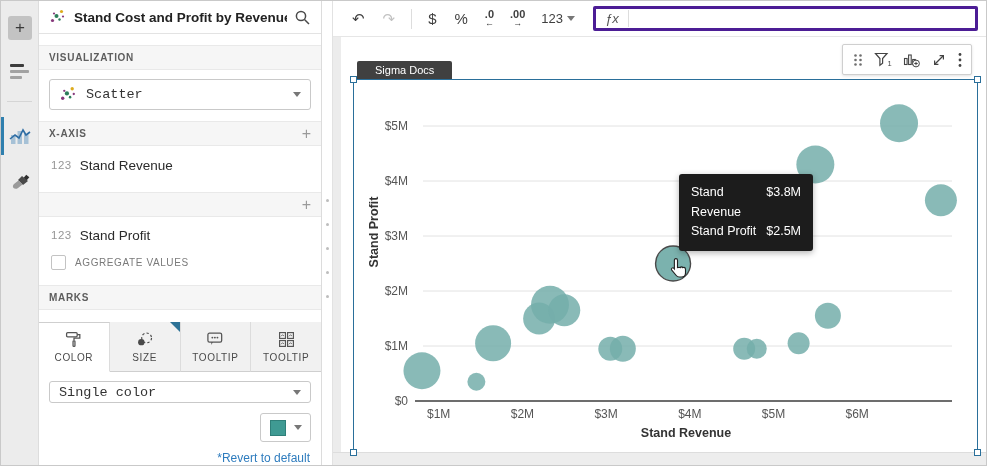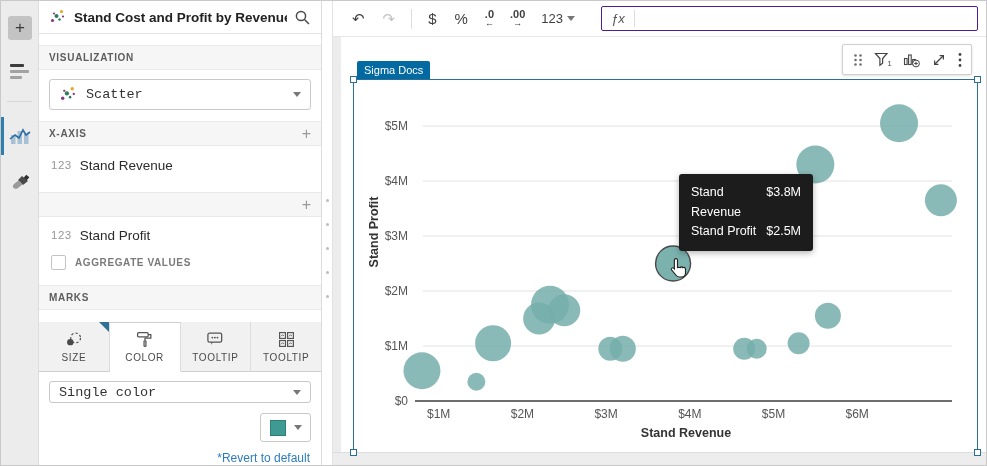--- a/index.html
+++ b/index.html
@@ -27,21 +27,21 @@
   .band span.lbl { font-size:10px; font-weight:bold; letter-spacing:.7px; color:#5d5d5d; flex:1; }
   .band .add { font-size:16px; color:#9a9a9a; background:none; border:none; line-height:14px; cursor:pointer; }
   .select { margin:9px 10px 0; height:31px; border:1px solid #c9c9c9; border-radius:3px; background:#fff; display:flex; align-items:center; padding:0 9px; gap:8px; cursor:pointer;font-family:Liberation Mono, monospace; }
   .select .sel-lbl { flex:1; font-size:13.5px; color:#333; }
   .caret { width:0; height:0; border-left:4.5px solid transparent; border-right:4.5px solid transparent; border-top:5px solid #777; }
   .field-row { height:32px; display:flex; align-items:center; padding:0 12px; gap:8px; margin-top:3px; cursor:grab; }
   .f-badge { font-size:11.5px; color:#979797; letter-spacing:.5px; }
   .f-name { font-size:13.5px; color:#2b2b2b; }
   .agg-row { height:24px; display:flex; align-items:center; padding:0 12px; gap:9px; }
   .checkbox { width:15px; height:15px; border:1px solid #c3c3c3; border-radius:2px; background:#fff; cursor:pointer; }
-  .agg-lbl { font-size:10px; letter-spacing:.6px; color:#7a7a7a; font-weight:bold; }
+  .agg-lbl { font-size:10px; letter-spacing:.6px; color:#7a7a7a; font-weight:normal; }
   .tabs { margin-top:12px; display:flex; height:50px; }
   .tab { flex:1; position:relative; background:#f1f1f1; border-right:1px solid #dcdcdc; border-bottom:1px solid #cfcfcf; display:flex; flex-direction:column; align-items:center; justify-content:center; gap:4px; cursor:pointer; }
   .tab:last-child { border-right:none; }
   .tab.active { background:#fff; border-bottom-color:#fff; border-top:1px solid #cfcfcf; }
   .tab .t-lbl { font-size:10px; letter-spacing:.6px; color:#4a4a4a; }
   .tab .corner { position:absolute; top:0; right:0; width:0; height:0; border-left:10px solid transparent; border-top:10px solid #2d7296; }
   .select.small { height:22px; }
   .swatch-row { display:flex; justify-content:flex-end; margin:10px 10px 0; }
   .swatch-btn { width:51px; height:29px; border:1px solid #c9c9c9; border-radius:3px; background:#fff; display:flex; align-items:center; justify-content:center; gap:8px; cursor:pointer; }
   .swatch { width:16px; height:16px; border:1px solid #2f7f79; }
@@ -54,30 +54,30 @@
   
   .main { position:absolute; left:332px; top:0; right:0; bottom:0; }
   .mtoolbar { height:36px; border-bottom:1px solid #e6e6e6; display:flex; align-items:center; padding:0 8px 0 12px; gap:4px; background:#fff; }
   .tb-btn { background:none; border:none; color:#3f3f3f; font-size:15px; padding:3px 7px; cursor:pointer; font-family:"Liberation Sans",sans-serif; }
   .tb-btn.disabled { color:#c2c2c2; }
   .tb-sep { width:1px; height:20px; background:#ddd; margin:0 5px; }
   .dec { display:flex; flex-direction:column; align-items:center; line-height:1; padding:2px 6px; background:none; border:none; cursor:pointer; }
   .dec .d-top { font-size:11px; color:#3f3f3f; font-weight:bold; }
   .dec .d-arr { font-size:9px; color:#3f3f3f; margin-top:-1px; }
   .tb-123 { display:flex; align-items:center; gap:4px; background:none; border:none; font-size:13px; color:#3f3f3f; padding:3px 6px; cursor:pointer; }
-  .fx-box { flex:1; height:25px; margin-left:16px; border:1px solid #4c1d95; border-radius:2px; display:flex; align-items:center; background:#fff; }
+  .fx-box { flex:1; height:25px; margin-left:8px; border:3px solid #4c1d95; border-radius:2px; display:flex; align-items:center; background:#fff; }
   .fx-lbl { font-size:13px; font-style:italic; color:#555; padding:0 9px; }
   .fx-div { width:1px; height:17px; background:#ddd; }
   .fx-input { flex:1; border:none; outline:none; height:100%; font-size:12px; padding:0 8px; background:transparent; }
 
   .canvas { position:absolute; top:36px; left:0; right:0; bottom:0; background:#fff; }
   .scroll-strip { position:absolute; left:0; top:0; bottom:13px; width:8px; background:#ececec; }
   .bottom-strip { position:absolute; left:0; right:0; bottom:0; height:13px; background:#ededed; border-top:1px solid #ddd; }
 
-  .el-badge { position:absolute; left:24px; top:24px; height:18px; background:#0369a1; color:#fff; font-size:11px; line-height:18px; padding:0 7px; border-radius:2px 2px 0 0; cursor:pointer; }
+  .el-badge { position:absolute; left:24px; top:24px; height:18px; background:#404040; color:#fff; font-size:11px; line-height:18px; padding:0 18px; border-radius:2px 2px 0 0; cursor:pointer; }
   .chart-el { position:absolute; left:20px; top:42px; width:625px; height:374px; background:#fff; border:1px solid #2a6f9a; }
   .handle { position:absolute; width:7px; height:7px; background:#fff; border:1px solid #2a6f9a; z-index:5; }
   .h-tl{ left:-4px; top:-4px; } .h-tr{ right:-4px; top:-4px; } .h-bl{ left:-4px; bottom:-4px; } .h-br{ right:-4px; bottom:-4px; }
 
   .float-toolbar { position:absolute; left:509px; top:7px; width:130px; height:31px; background:#fff; border:1px solid #cfcfcf; border-radius:2px; box-shadow:0 1px 3px rgba(0,0,0,.12); display:flex; align-items:center; justify-content:space-around; padding:0 4px; z-index:6; }
   .ft-btn { background:none; border:none; padding:2px; cursor:pointer; display:flex; align-items:center; }
 
   .chart-tooltip { position:absolute; left:325px; top:94px; width:134px; background:#1c1c1c; border-radius:3px; padding:9px 12px; box-shadow:0 2px 6px rgba(0,0,0,.3); z-index:4; }
   .tt-row { display:flex; font-size:12.5px; color:#fff; line-height:19.5px; }
   .tt-row .tt-l { width:88px; }
@@ -165,35 +165,35 @@
     <div class="agg-row">
       <span class="checkbox"></span>
       <span class="agg-lbl">AGGREGATE VALUES</span>
     </div>
 
     <div class="band">
       <span class="lbl">MARKS</span>
     </div>
 
     <div class="tabs">
+      <div class="tab active">
+        <svg width="18" height="17" viewBox="0 0 17 16">
+          <rect x="1.5" y="1.5" width="10" height="4" rx="1" fill="none" stroke="#555" stroke-width="1.2"></rect>
+          <path d="M11.5 3.5 h2.5 v3.2 H8.5 v2" fill="none" stroke="#555" stroke-width="1.2"></path>
+          <rect x="7.6" y="9.2" width="1.8" height="5.3" rx=".7" fill="none" stroke="#555" stroke-width="1.2"></rect>
+        </svg>
+        <span class="t-lbl">COLOR</span>
+      </div>
       <div class="tab">
         <span class="corner"></span>
         <svg width="17" height="17" viewBox="0 0 16 16">
           <circle cx="5" cy="10.5" r="3" fill="#4a4a4a"></circle>
           <circle cx="10" cy="6.5" r="4.6" fill="none" stroke="#4a4a4a" stroke-width="1.1" stroke-dasharray="2.2 2"></circle>
         </svg>
         <span class="t-lbl">SIZE</span>
-      </div>
-      <div class="tab active">
-        <svg width="18" height="17" viewBox="0 0 17 16">
-          <rect x="1.5" y="1.5" width="10" height="4" rx="1" fill="none" stroke="#555" stroke-width="1.2"></rect>
-          <path d="M11.5 3.5 h2.5 v3.2 H8.5 v2" fill="none" stroke="#555" stroke-width="1.2"></path>
-          <rect x="7.6" y="9.2" width="1.8" height="5.3" rx=".7" fill="none" stroke="#555" stroke-width="1.2"></rect>
-        </svg>
-        <span class="t-lbl">COLOR</span>
       </div>
       <div class="tab">
         <svg width="18" height="17" viewBox="0 0 17 16">
           <rect x="1.8" y="2" width="13" height="8.4" rx="1.5" fill="none" stroke="#555" stroke-width="1.2"></rect>
           <path d="M6.5 10.4 L5 13.2 L5 10.4 Z" fill="#555"></path>
           <circle cx="6" cy="6.2" r=".9" fill="#555"></circle>
             <circle cx="8.4" cy="6.2" r=".9" fill="#555"></circle>
             <circle cx="10.8" cy="6.2" r=".9" fill="#555"></circle>
         </svg>
         <span class="t-lbl">TOOLTIP</span>

